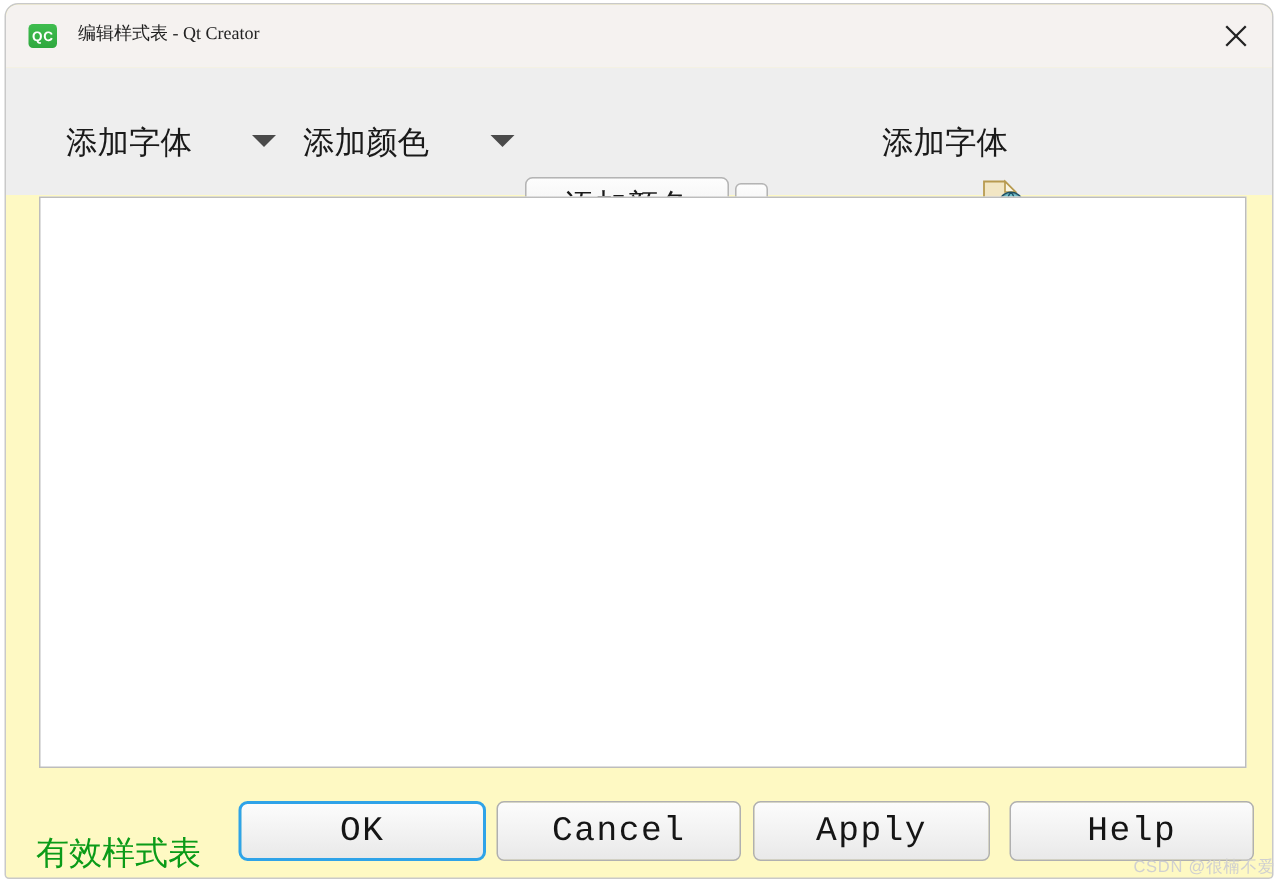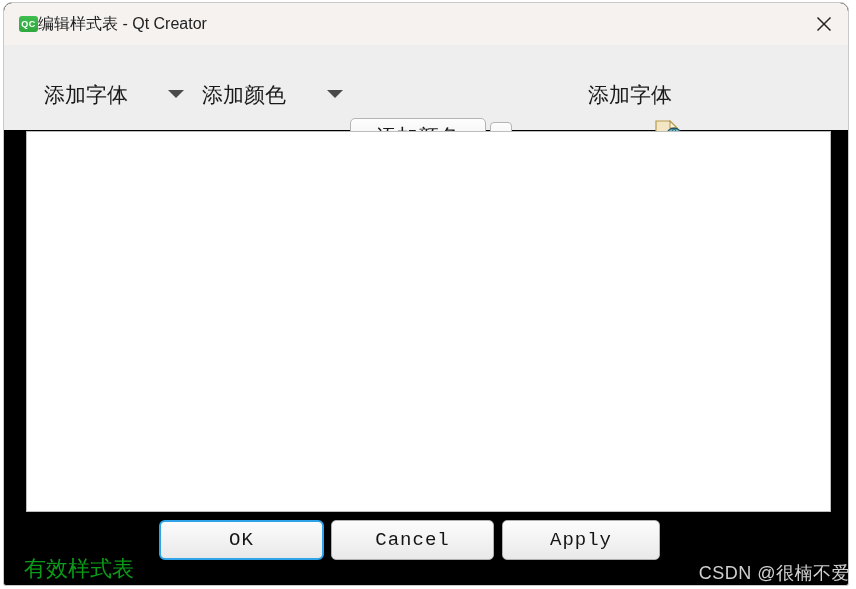--- a/index.html
+++ b/index.html
@@ -16,21 +16,21 @@
     background: #ffffff;
   }
 
   
   .window {
     position: absolute;
     left: 3px;
     top: 2px;
     width: 846px;
     height: 584px;
-    background: #000000;
+    background: #fef9c3;
     border: 1px solid #c9c9c9;
     border-top-left-radius: 9px;
     border-top-right-radius: 9px;
     border-bottom-left-radius: 3px;
     border-bottom-right-radius: 3px;
     box-sizing: border-box;
     overflow: hidden;
   }
 
   
@@ -58,25 +58,25 @@
     font-size: 9px;
     font-weight: bold;
     letter-spacing: 0.5px;
     display: flex;
     align-items: center;
     justify-content: center;
     font-family: "Liberation Sans", sans-serif;
   }
   .title-text {
     position: absolute;
-    left: 34px;
+    left: 48px;
     top: 11px;
-    font-size: 16px;
+    font-size: 12px;
     color: #222222;
-    font-family: Liberation Sans, sans-serif;
+    font-family: Liberation Serif, serif;
     white-space: nowrap;
   }
   .close-btn {
     position: absolute;
     right: 0;
     top: 0;
     width: 48px;
     height: 42px;
     display: flex;
     align-items: center;
@@ -181,50 +181,50 @@
     position: absolute;
     left: 20px;
     top: 42px;
     font-size: 22px;
     color: #0a9b18;
     font-family: "Liberation Serif", serif;
     white-space: nowrap;
   }
   .dlg-btn {
     position: absolute;
-    top: 8px;
+    top: 22px;
     height: 40px;
     box-sizing: border-box;
     border: 1px solid #b0b0b0;
     border-radius: 5px;
     background: linear-gradient(#fcfcfc, #e9e9e9);
     display: flex;
     align-items: center;
     justify-content: center;
     font-family: "Liberation Mono", monospace;
-    font-size: 19px;
+    font-size: 23px;
     color: #151515;
     letter-spacing: 1px;
     text-align: right;
   }
   .dlg-btn.focused {
     border: 2px solid #2fa3e8;
     border-radius: 6px;
   }
   #btn-ok     { left: 155px; width: 165px; }
   #btn-cancel { left: 327px; width: 163px; }
   #btn-apply  { left: 498px; width: 158px; }
   #btn-help   { left: 669px; width: 163px; }
 
   
   .watermark {
     position: absolute;
     right: 6px;
     bottom: 4px;
-    font-size: 18px;
+    font-size: 11px;
     color: #d0d0d0;
     font-family: "Liberation Sans", sans-serif;
     white-space: nowrap;
     letter-spacing: 0.5px;
   }
 </style>
 </head>
 <body>
 
 <div id="screen">
@@ -274,19 +274,20 @@
     </div>
 
     <div class="editor"></div>
 
     <div class="footer">
       <div class="valid-label">有效样式表</div>
 
       <div class="dlg-btn focused" id="btn-ok">OK</div>
       <div class="dlg-btn" id="btn-cancel">Cancel</div>
       <div class="dlg-btn" id="btn-apply">Apply</div>
+      <div class="dlg-btn" id="btn-help">Help</div>
     </div>
 
   </div>
 
   <div class="watermark">CSDN @很楠不爱</div>
 
 </div>
 
 </body></html>

